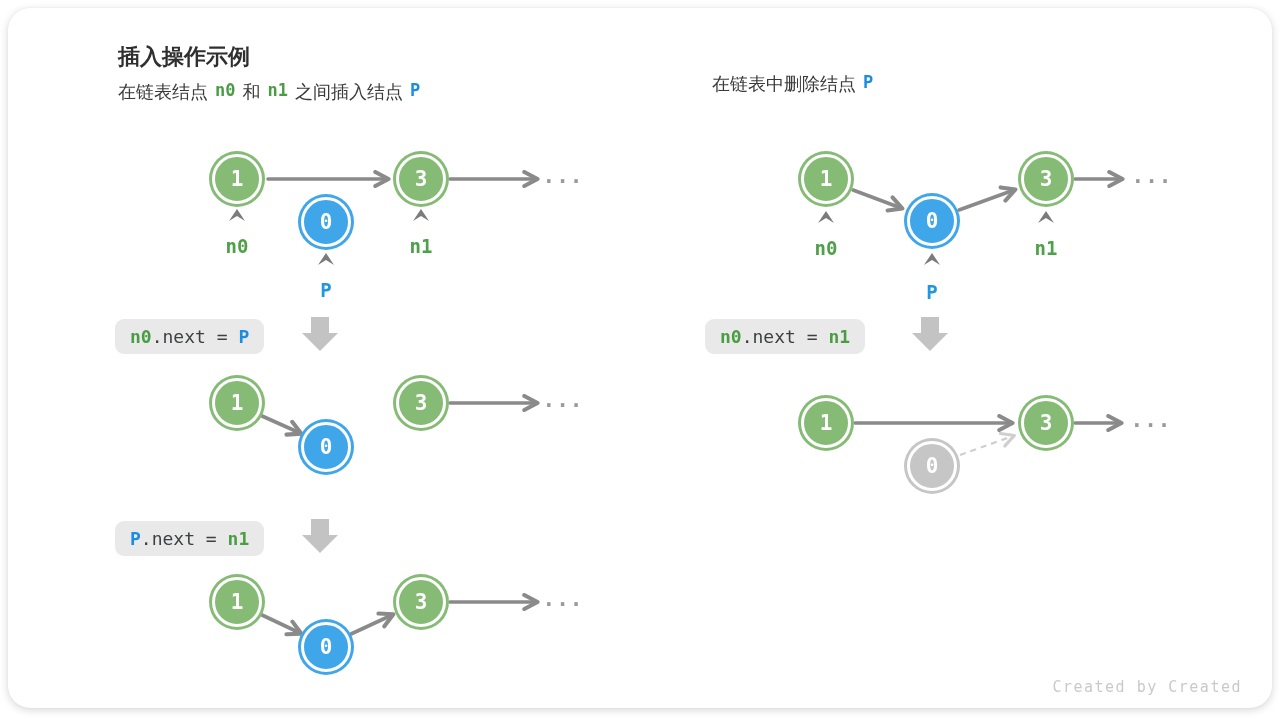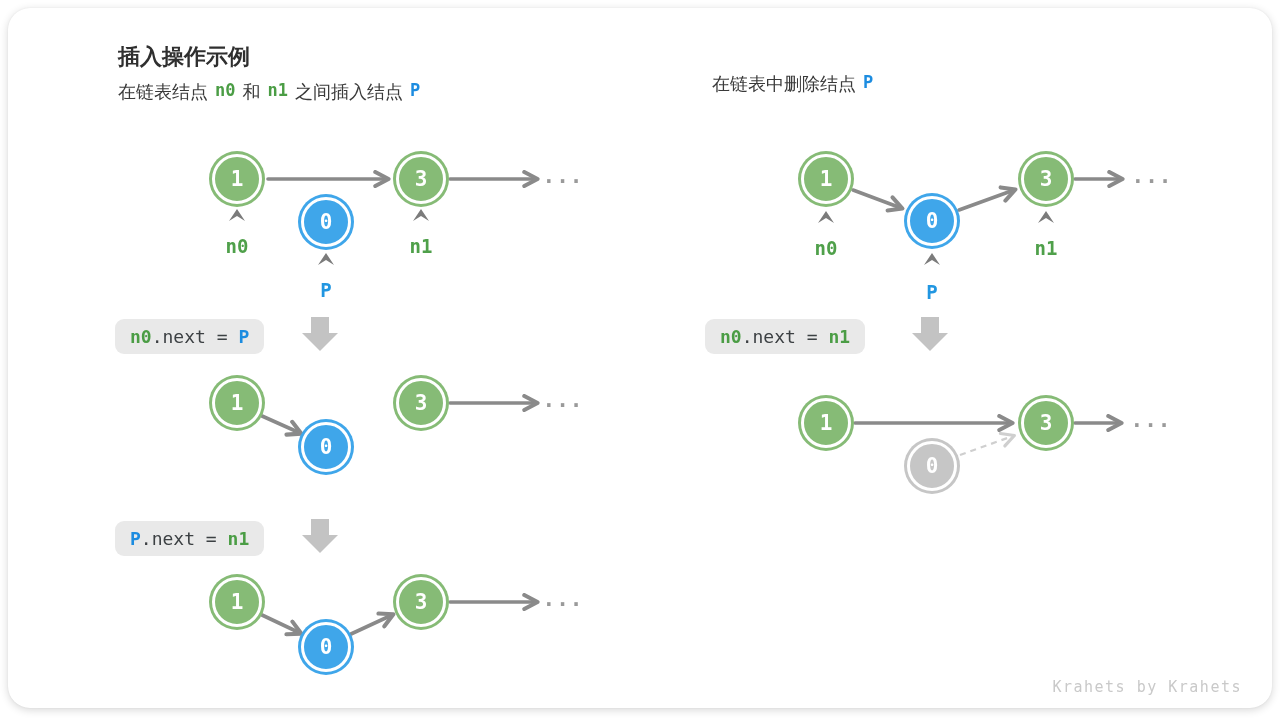--- a/index.html
+++ b/index.html
@@ -181,14 +181,14 @@
       <span>1</span>
     </div>
   <div class="node node-green" style="left:1046px;top:423px;">
       <span>3</span>
     </div>
   <div class="node node-gray" style="left:932px;top:466px;">
       <span>0</span>
     </div>
   <div class="dots" style="left:1151px;top:423px;">...</div>
 
-  <div class="credit">Krahets by Krahets</div>
+  <div class="credit">Created by Created</div>
 </div>
 
 </body></html>

